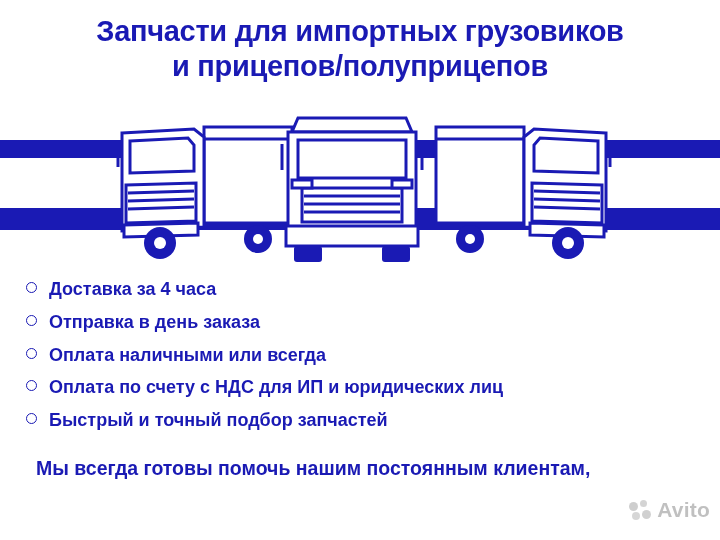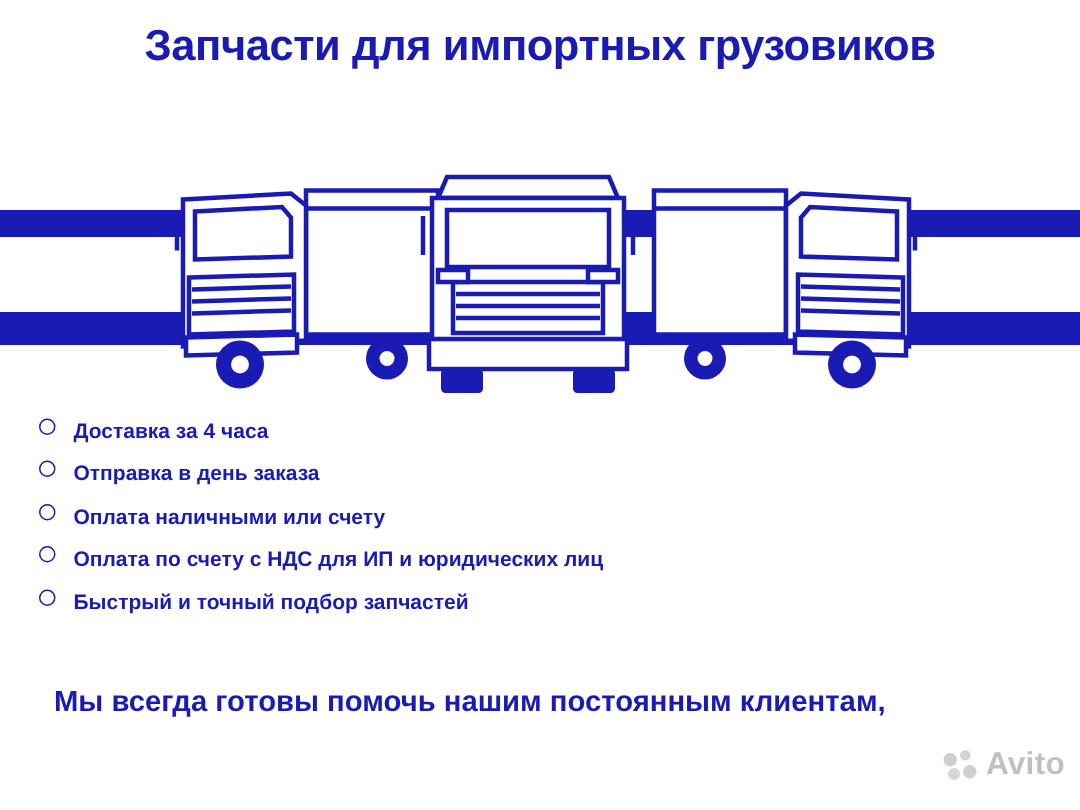--- a/index.html
+++ b/index.html
@@ -93,21 +93,21 @@
     border: 1.6px solid #1a1ab4;
     border-radius: 50%;
     margin-right: 12px;
     flex: 0 0 auto;
     position: relative;
     top: -2px;
   }
   .feature-text {
     color: #1a1ab4;
     font-weight: bold;
-    font-size: 14px;
+    font-size: 18px;
     line-height: 1.1;
     white-space: nowrap;
   }
 
   
   .closing {
     position: absolute;
     top: 456px;
     left: 36px;
     width: 660px;
@@ -145,20 +145,21 @@
   .wm-dot.d3 { width: 8px;  height: 8px;  left: 3px;  top: 12px; background: #a0a0a0; }
   .wm-dot.d4 { width: 9px;  height: 9px;  left: 13px; top: 10px; background: #909090; }
 </style>
 </head>
 <body>
 
 <div class="poster">
 
   <div class="headline">
     <span>Запчасти для импортных грузовиков</span>
+    <span class="line2">и прицепов/полуприцепов</span>
   </div>
 
   <div class="band band-top"></div>
   <div class="band band-bottom"></div>
 
   <div class="trucks">
 
     <div class="truck truck-left">
       <svg width="190" height="160" viewBox="0 0 190 160" fill="none">
         <g stroke="#1a1ab4" stroke-width="3" fill="#ffffff">
@@ -251,21 +252,21 @@
     <div class="feature">
       <span class="bullet"></span>
       <span class="feature-text">Доставка за 4 часа</span>
     </div>
     <div class="feature">
       <span class="bullet"></span>
       <span class="feature-text">Отправка в день заказа</span>
     </div>
     <div class="feature">
       <span class="bullet"></span>
-      <span class="feature-text">Оплата наличными или счету</span>
+      <span class="feature-text">Оплата наличными или всегда</span>
     </div>
     <div class="feature">
       <span class="bullet"></span>
       <span class="feature-text">Оплата по счету с НДС для ИП и юридических лиц</span>
     </div>
     <div class="feature">
       <span class="bullet"></span>
       <span class="feature-text">Быстрый и точный подбор запчастей</span>
     </div>
   </div>

